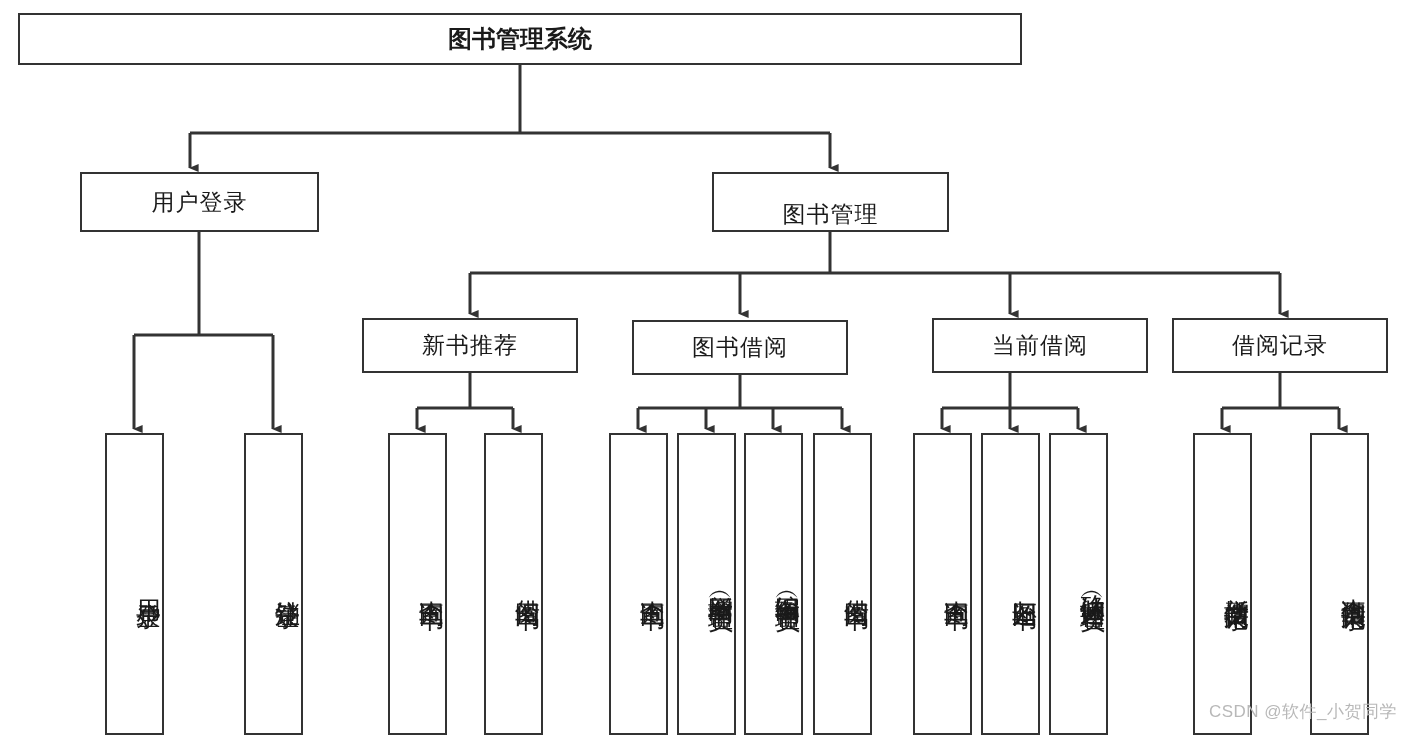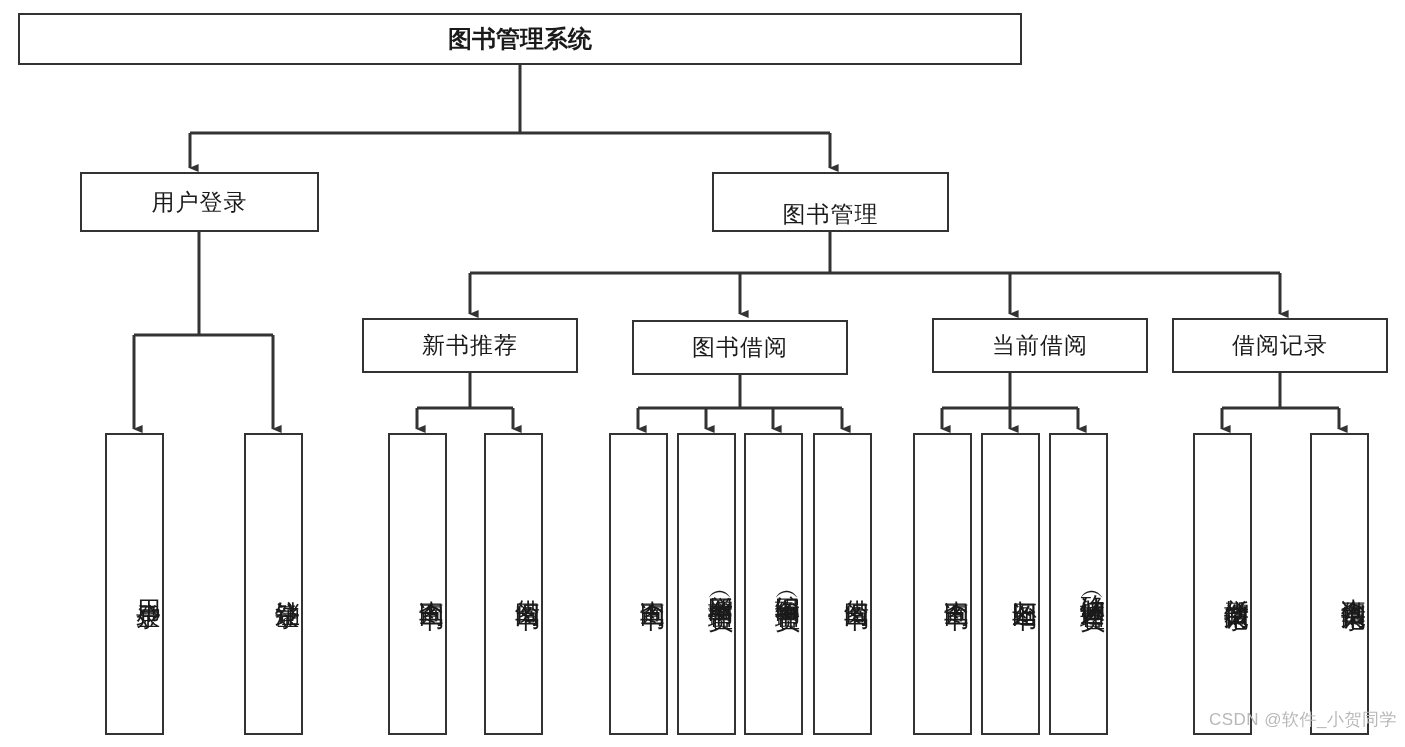--- a/index.html
+++ b/index.html
@@ -40,21 +40,21 @@
   }
   .node.leaf .vtext{
     writing-mode:vertical-rl;
     text-orientation:upright;
     display:block;
     white-space:nowrap;
   }
   .watermark{
     position:absolute;
     right:8px;
-    bottom:16px;
+    bottom:24px;
     font-size:17px;
     color:#b8b8b8;
     letter-spacing:0.5px;
     white-space:nowrap;
     font-family:"Liberation Sans","DejaVu Sans",sans-serif;
   }
 </style>
 </head>
 <body>
 

